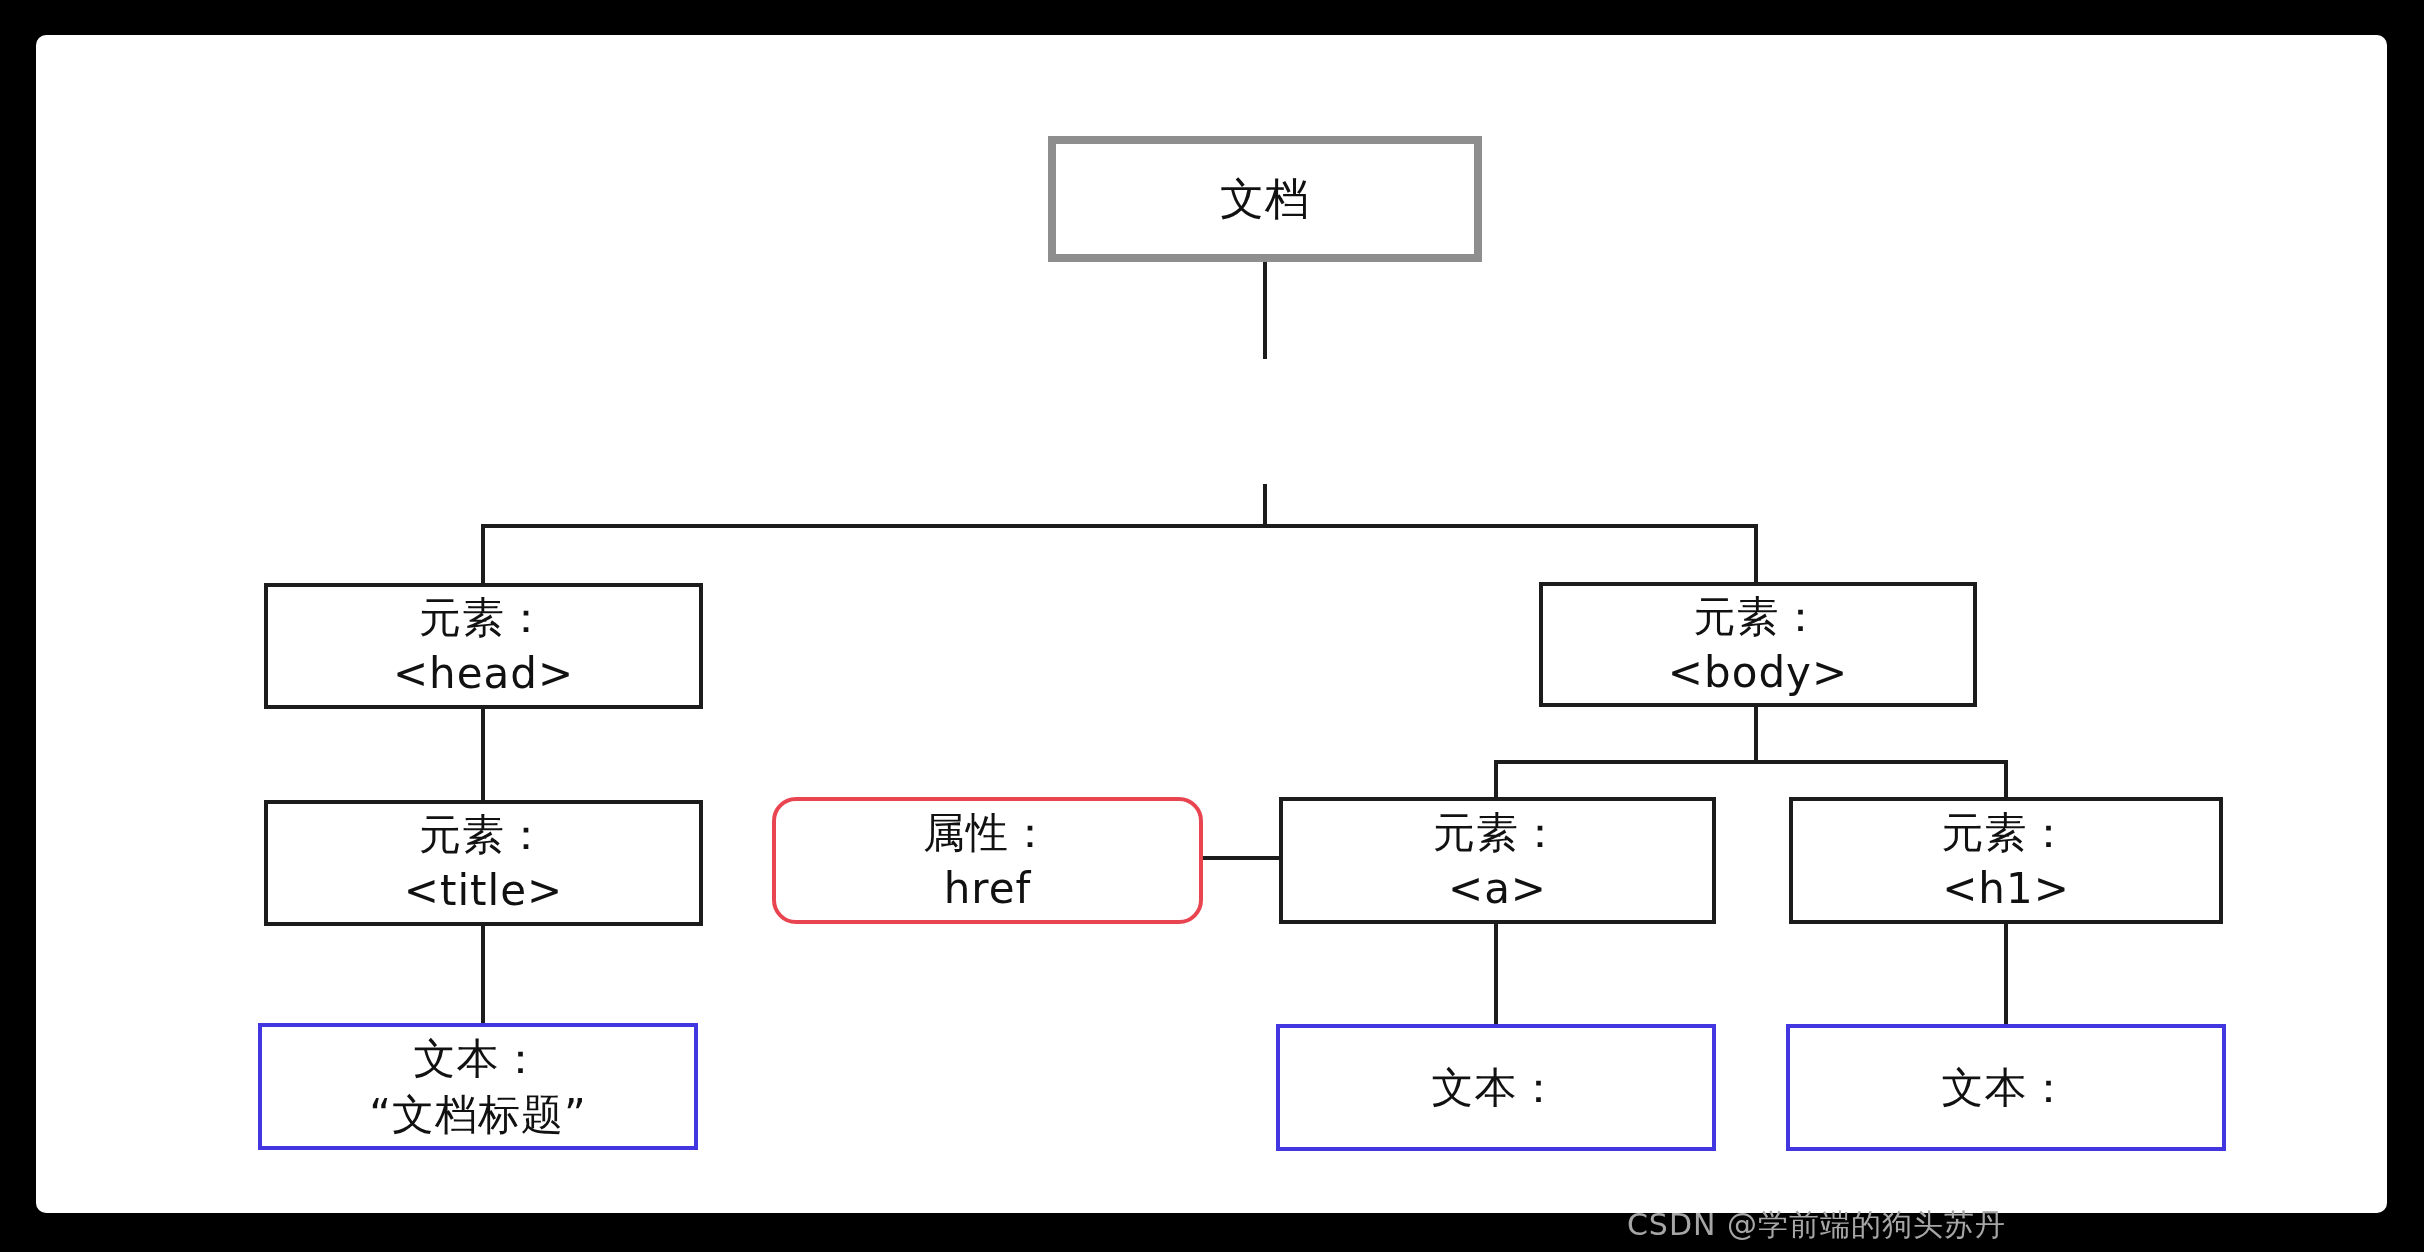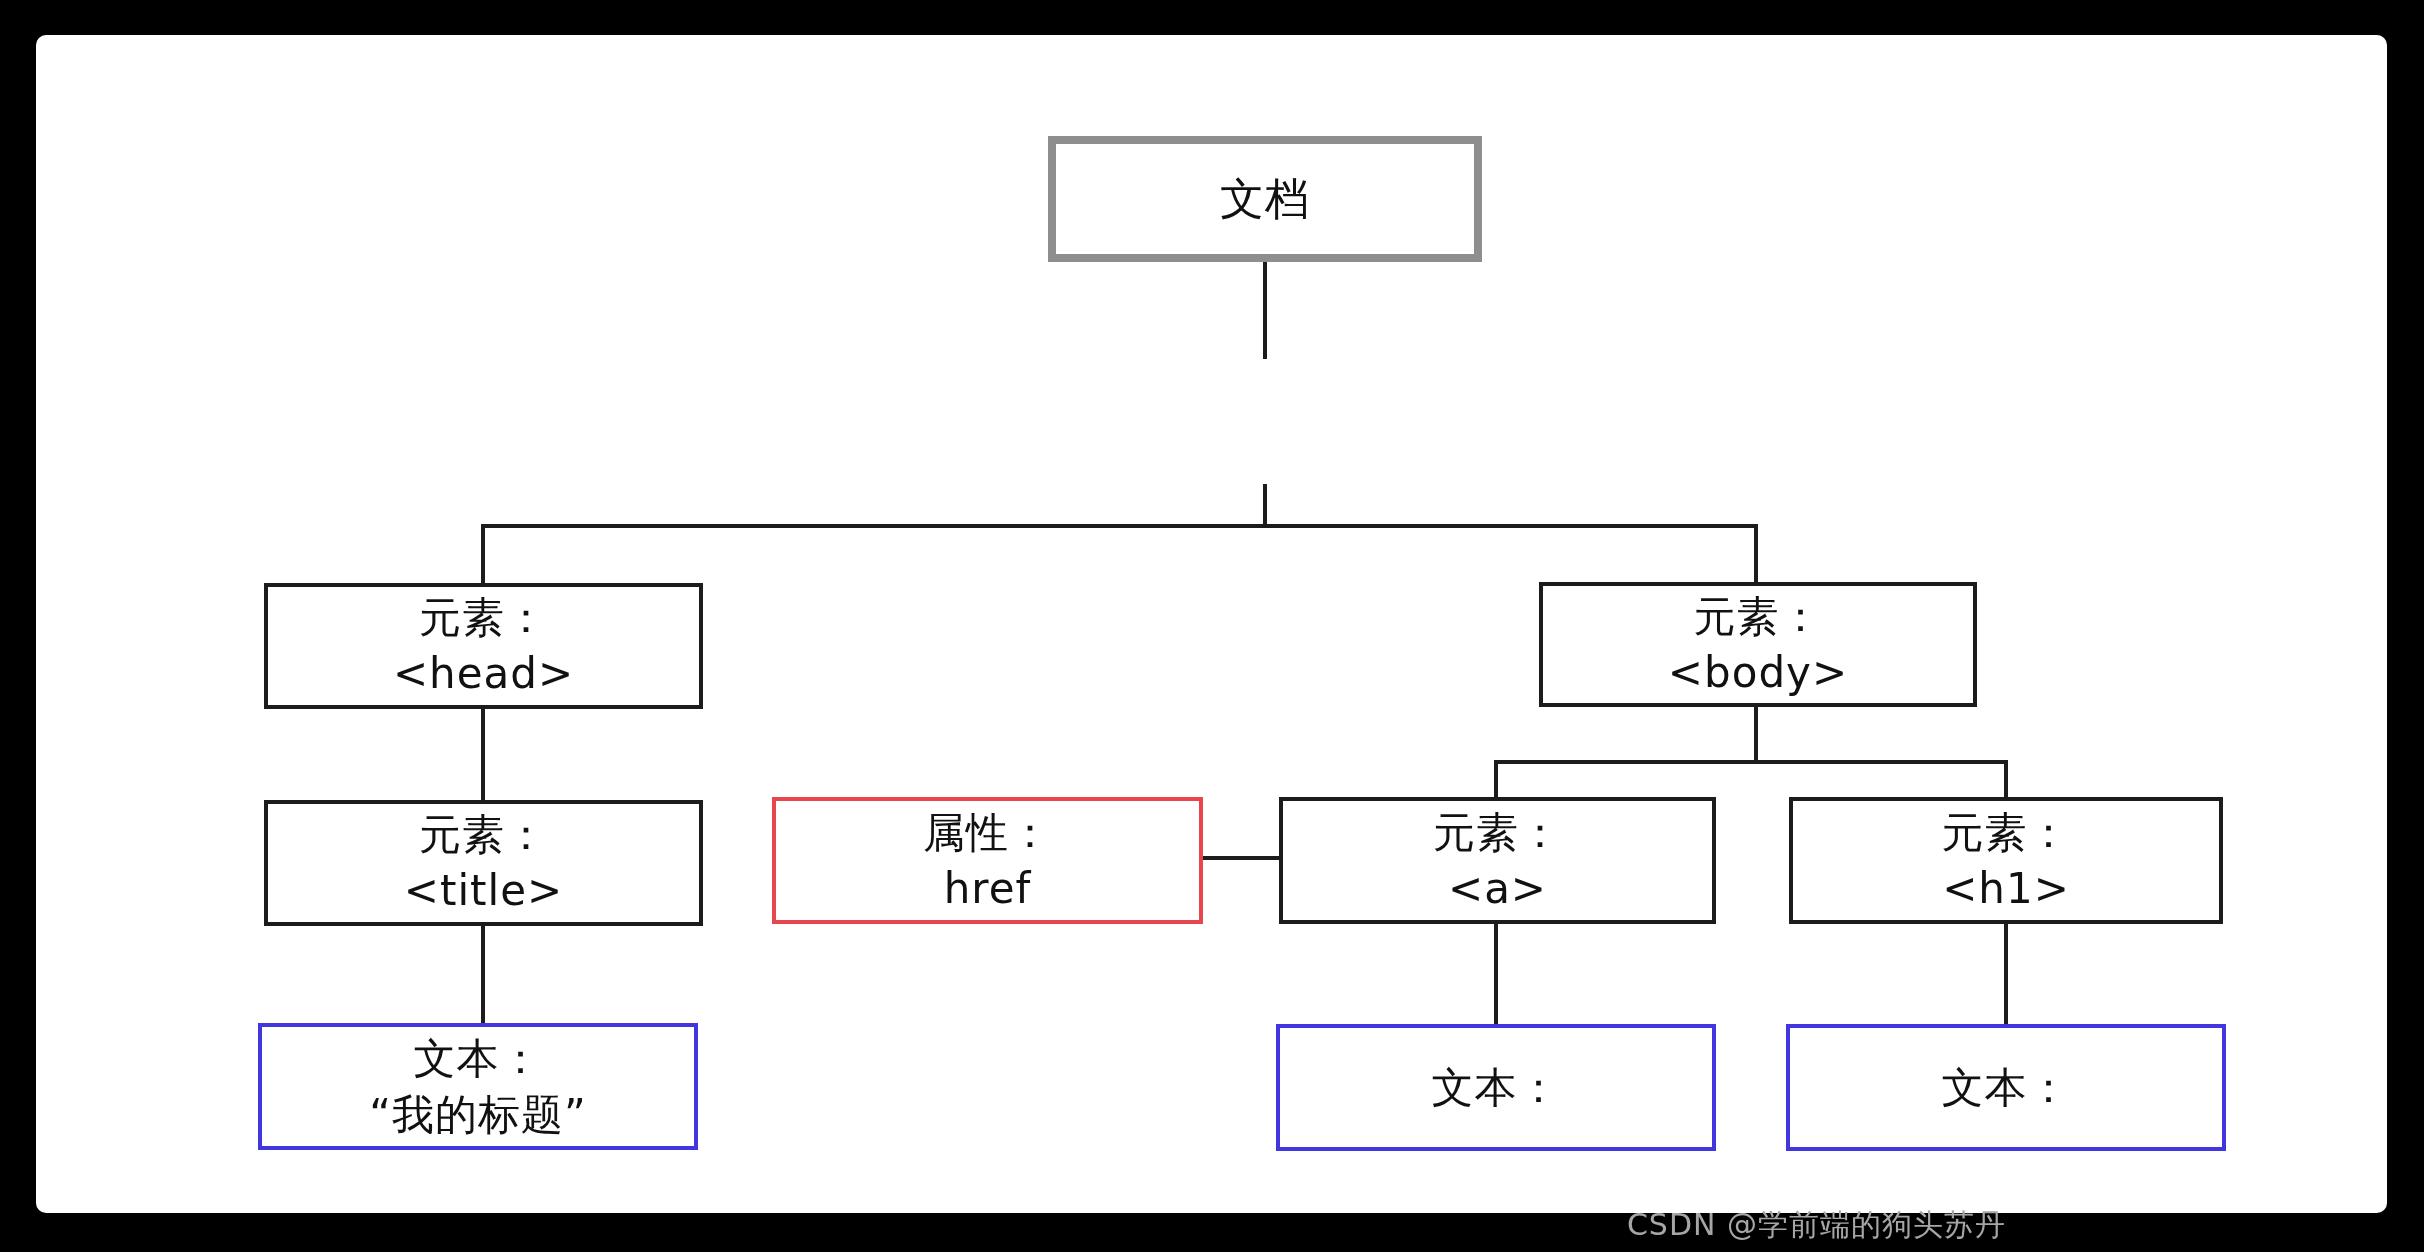--- a/index.html
+++ b/index.html
@@ -30,21 +30,21 @@
     position:absolute;
     background:#fff;
     border:4px solid var(--element-border);
     display:flex;flex-direction:column;justify-content:center;align-items:center;
     text-align:center;color:var(--text-color);
     font-size:42px;line-height:56px;letter-spacing:1px;
   }
   .node .tagline{font-size:42px;}
   .node.doc{border:8px solid var(--document-border);font-size:44px;}
   .node.textnode{border-color:var(--text-border);}
-  .node.attrnode{border-color:var(--attribute-border);}
+  .node.attrnode{border-color:var(--attribute-border);border-radius:24px;}
   .line{position:absolute;background:var(--line-color);}
   .watermark{
     position:absolute;right:26px;bottom:6px;
     color:var(--watermark-color);font-size:30px;letter-spacing:1px;
   }
 </style>
 </head>
 <body>
 
 <div class="stage">
@@ -95,21 +95,21 @@
       <span class="tagline">&lt;a&gt;</span>
     </div>
 
     <div class="node" style="left:1753px;top:762px;width:434px;height:127px">
       <span>元素：</span>
       <span class="tagline">&lt;h1&gt;</span>
     </div>
 
     <div class="node textnode" style="left:222px;top:988px;width:440px;height:127px">
       <span>文本：</span>
-      <span class="tagline">“我的标题”</span>
+      <span class="tagline">“文档标题”</span>
     </div>
 
     <div class="node textnode" style="left:1240px;top:989px;width:440px;height:127px">
       <span>文本：</span>
     </div>
 
     <div class="node textnode" style="left:1750px;top:989px;width:440px;height:127px">
       <span>文本：</span>
     </div>
 

